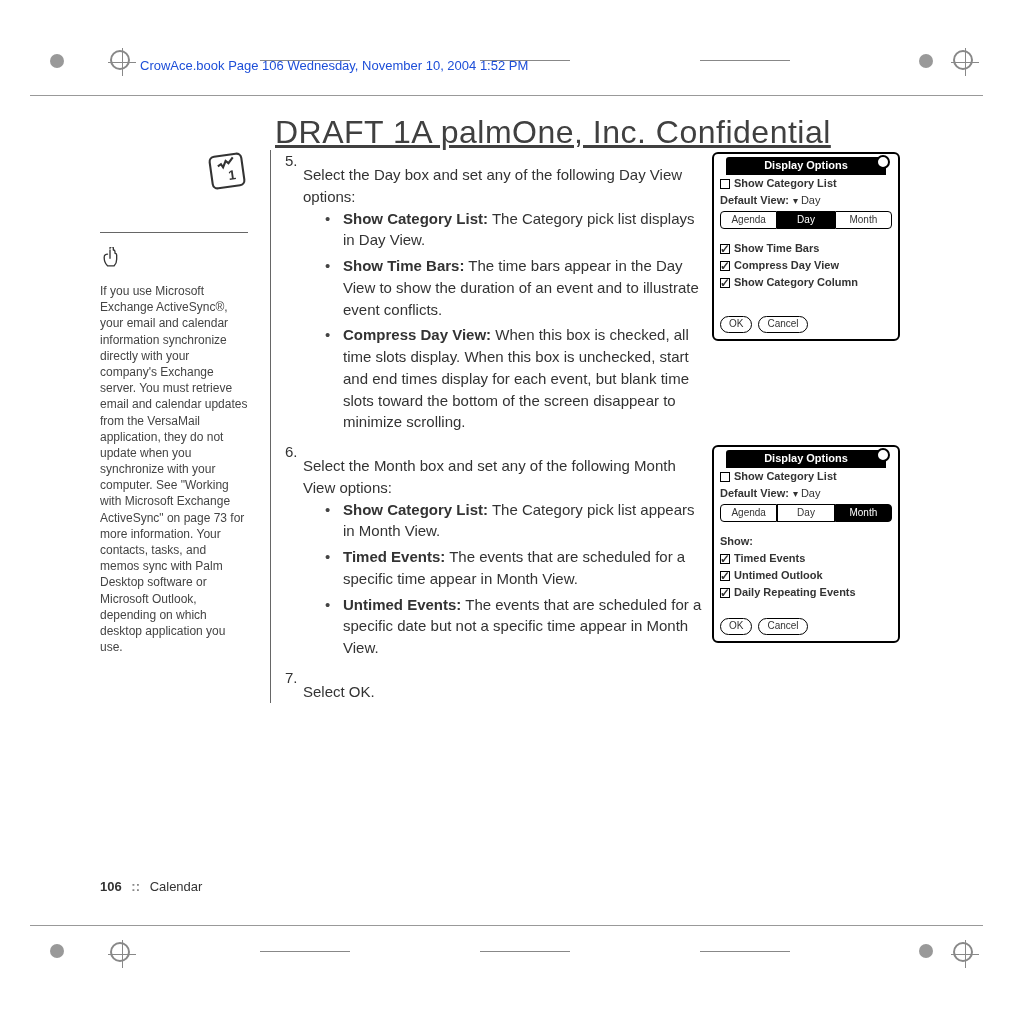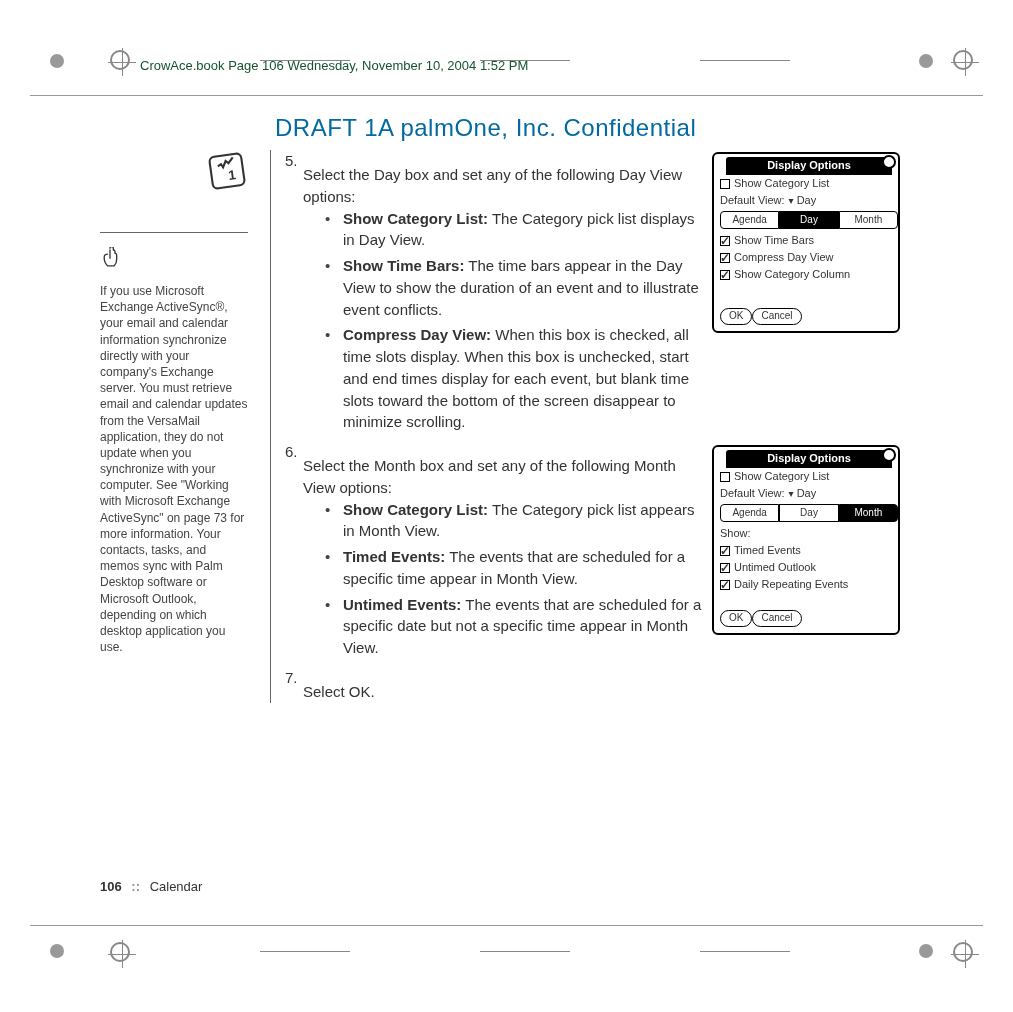--- a/index.html
+++ b/index.html
@@ -36,35 +36,36 @@
     background: #999;
     border-radius: 50%;
   }
   .reg-line-h { position:absolute; height:1px; background:#888; }
 
   .header-line {
     position: absolute;
     top: 58px;
     left: 140px;
     font-size: 13px;
-    color: #14532d;
+    color: #1d4ed8;
   }
   .hr-top {
     position: absolute;
     top: 95px; left: 30px; right: 30px;
     border-top: 1px solid #999;
   }
 
   .watermark {
     position: absolute;
     top: 114px;
     left: 275px;
-    font-size: 24px;
-    color: #0369a1;
+    font-size: 32px;
+    color: #404040;
     letter-spacing: 0.5px;
+    text-decoration: underline;
   }
 
   .content {
     position: absolute;
     top: 150px;
     left: 100px;
     width: 800px;
   }
   .sidebar {
     float: left;
@@ -138,46 +139,46 @@
     right: -4px; top: -2px;
     width: 14px; height: 14px;
     border: 2px solid #000;
     border-radius: 50%;
     background:#fff;
     text-align:center;
     font-weight:bold;
     line-height:11px;
     font-size:10px;
   }
-  .palm-body { padding: 3px 0 6px 6px; border-radius: 21px; }
+  .palm-body { padding: 3px 6px 6px 6px; border-radius: 21px; }
   .palm-row { display:flex; align-items:center; gap:4px; margin:1px 0; }
   .palm-check {
     width: 10px; height: 10px; border:1.5px solid #000; display:inline-block;
     position:relative;
   }
   .palm-check.checked::after {
     content:"✓"; position:absolute; top:-4px; left:-1px; font-size:12px; font-weight:bold;
   }
-  .palm-bold { font-weight: normal; }
+  .palm-bold { font-weight: bold; }
   .palm-dropdown {
     display:inline-flex; align-items:center; gap:3px;
   }
   .palm-dropdown::before {
     content:"▾"; font-size:10px;
   }
-  .palm-tabs { display:flex; gap:0; margin:2px 0 4px 0; }
+  .palm-tabs { display:flex; gap:0; margin:2px 0 12px 0; }
   .palm-tab {
     flex:1; text-align:center; font-size:10px;
     border:1px solid #000; padding:1px 0;
     background:#fff;
   }
   .palm-tab:first-child { border-top-left-radius:4px; border-bottom-left-radius:4px; }
   .palm-tab:last-child { border-top-right-radius:4px; border-bottom-right-radius:4px; }
   .palm-tab.sel { background:#000; color:#fff; }
-  .palm-buttons { display:flex; margin-top:6px; }
+  .palm-buttons { display:flex; gap:6px; margin-top:6px; }
   .palm-btn {
     border:1.5px solid #000; border-radius:10px;
     padding:0 8px; font-size:10px;
   }
 
   .footer {
     position:absolute;
     bottom: 118px;
     left: 100px;
     font-size: 13px;

